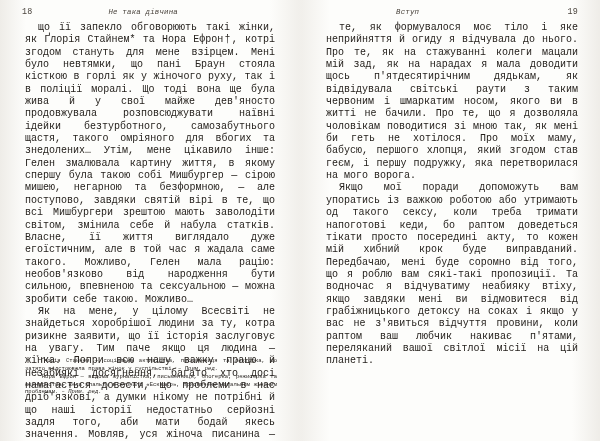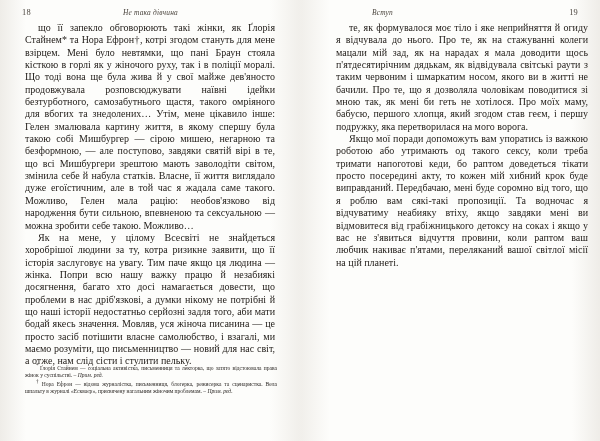--- a/index.html
+++ b/index.html
@@ -7,21 +7,21 @@
     margin: 0;
     padding: 0;
     background: #ffffff;
   }
   .spread {
     position: relative;
     width: 600px;
     height: 441px;
     background: #fdfdfb;
     overflow: hidden;
-    font-family: Liberation Serif, serif;
+    font-family: Liberation Mono, monospace;
     color: #25211d;
   }
   
   .paper-tint {
     position: absolute;
     inset: 0;
     background:
       linear-gradient(to right,
         rgba(205,198,188,0.30) 0px,
         rgba(255,255,255,0) 26px,
@@ -62,37 +62,37 @@
   .running-head .title {
     font-style: italic;
     font-size: 7.4px;
     letter-spacing: 0.2px;
     white-space: nowrap;
   }
   
   .head-verso .folio { margin-right: auto; }
   .head-verso .title { margin-right: 100px; }
   
-  .head-recto .title { margin-left: 50px; }
+  .head-recto .title { margin-left: 74px; }
   .head-recto .folio { margin-left: auto; text-align: right; }
 
   .textblock {
     position: absolute;
     top: 22px;
     left: 25px;
     width: 250px;
     font-size: 10px;
     line-height: 12.35px;
     text-align: justify;
     text-justify: inter-word;
     -webkit-hyphens: auto;
     hyphens: auto;
   }
   .page-right .textblock {
-    left: 36px;
+    left: 26px;
     width: 252px;
   }
   .textblock p {
     margin: 0;
     text-indent: 13px;
   }
 
   .footnotes {
     position: absolute;
     left: 25px;

